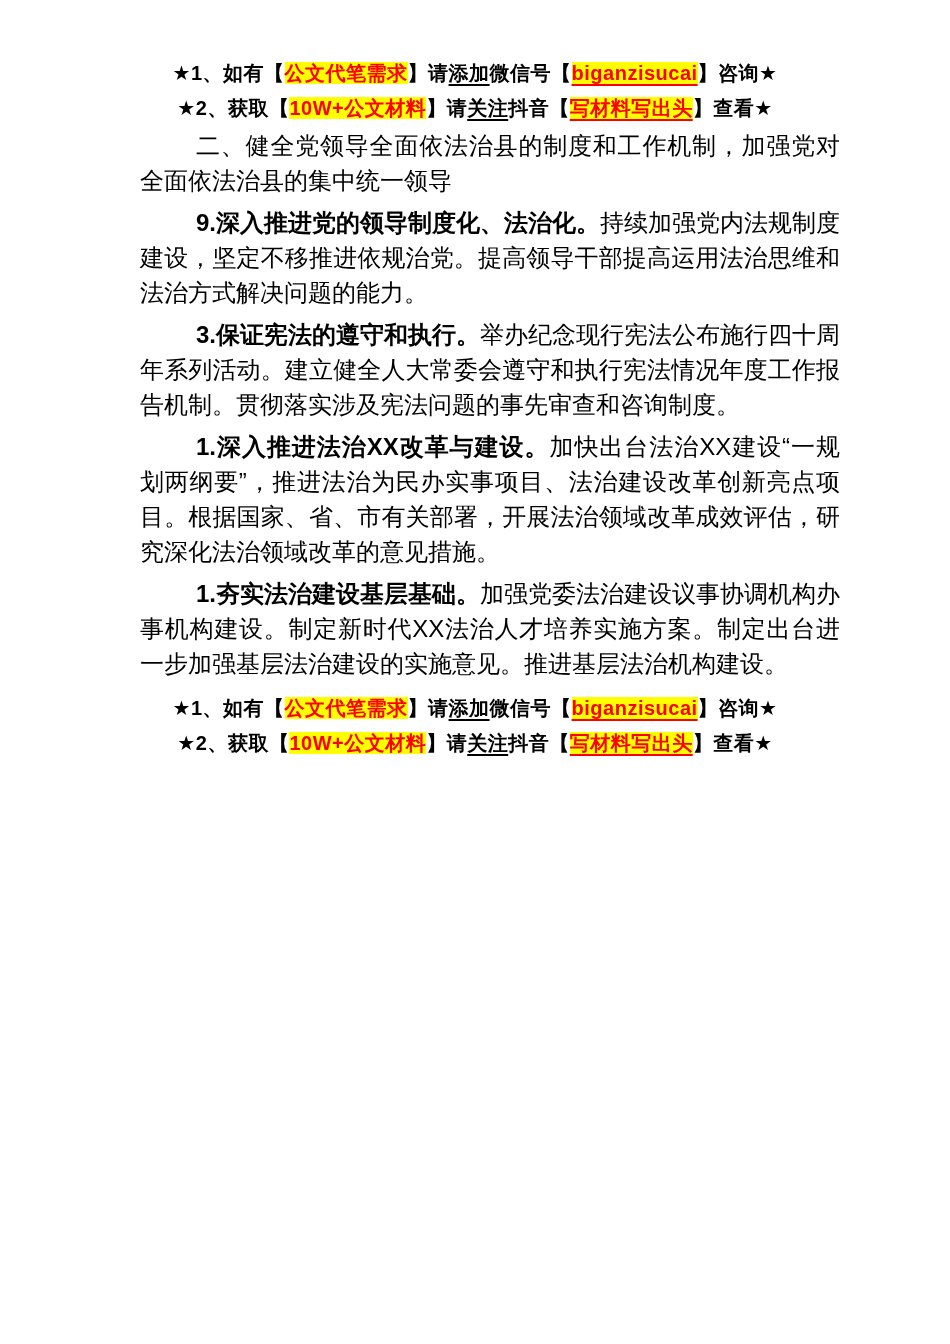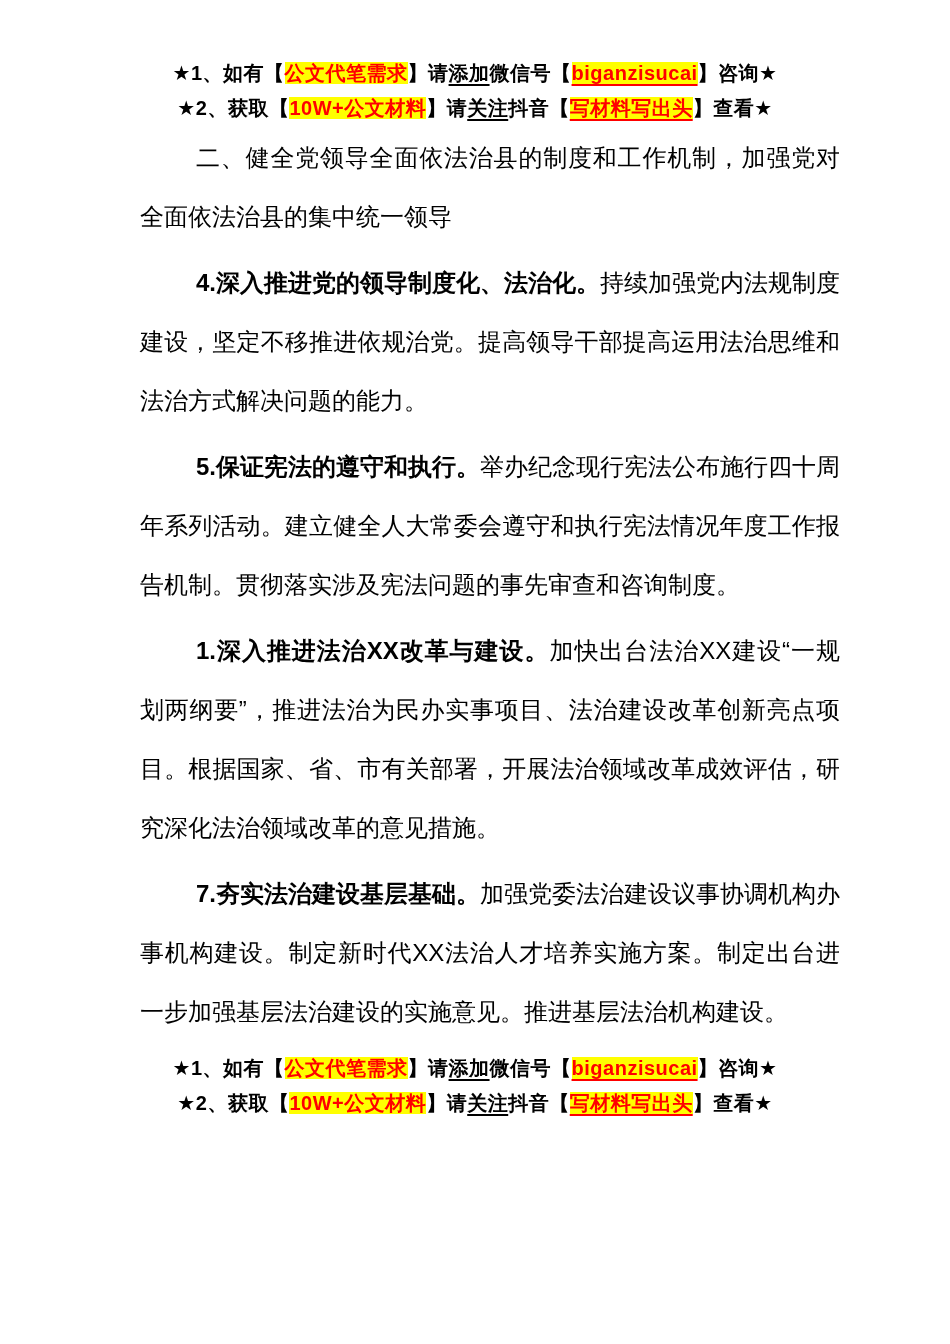--- a/index.html
+++ b/index.html
@@ -28,21 +28,21 @@
   .notice .ul{
     text-decoration:underline;
     text-decoration-thickness:2px;
     text-underline-offset:4px;
   }
   .content{
     margin:2px 110px 0 140px; 
   }
   .para{
     font-size:24px;
-    line-height:59px;
+    line-height:35px;
     text-align:justify;
     text-indent:56px;
     margin:0 0 7px 0;
     font-weight:400;
   }
   .para .lead{
     font-weight:700;
   }
   .footer-gap{
     margin-top:10px;
@@ -59,27 +59,27 @@
     </div>
     <div>
       <span>★2、获取【</span><span class="hl">10W+公文材料</span><span>】请</span><span class="ul">关注</span><span>抖音【</span><span class="hl ul">写材料写出头</span><span>】查看★</span>
     </div>
   </div>
 
   <div class="content">
 
     <p class="para"><span>二、健全党领导全面依法治县的制度和工作机制，加强党对全面依法治县的集中统一领导</span></p>
 
-    <p class="para"><span class="lead">4.深入推进党的领导制度化、法治化。</span><span>持续加强党内法规制度建设，坚定不移推进依规治党。提高领导干部提高运用法治思维和法治方式解决问题的能力。</span></p>
+    <p class="para"><span class="lead">9.深入推进党的领导制度化、法治化。</span><span>持续加强党内法规制度建设，坚定不移推进依规治党。提高领导干部提高运用法治思维和法治方式解决问题的能力。</span></p>
 
-    <p class="para"><span class="lead">5.保证宪法的遵守和执行。</span><span>举办纪念现行宪法公布施行四十周年系列活动。建立健全人大常委会遵守和执行宪法情况年度工作报告机制。贯彻落实涉及宪法问题的事先审查和咨询制度。</span></p>
+    <p class="para"><span class="lead">3.保证宪法的遵守和执行。</span><span>举办纪念现行宪法公布施行四十周年系列活动。建立健全人大常委会遵守和执行宪法情况年度工作报告机制。贯彻落实涉及宪法问题的事先审查和咨询制度。</span></p>
 
     <p class="para"><span class="lead">1.深入推进法治XX改革与建设。</span><span>加快出台法治XX建设“一规划两纲要”，推进法治为民办实事项目、法治建设改革创新亮点项目。根据国家、省、市有关部署，开展法治领域改革成效评估，研究深化法治领域改革的意见措施。</span></p>
 
-    <p class="para"><span class="lead">7.夯实法治建设基层基础。</span><span>加强党委法治建设议事协调机构办事机构建设。制定新时代XX法治人才培养实施方案。制定出台进一步加强基层法治建设的实施意见。推进基层法治机构建设。</span></p>
+    <p class="para"><span class="lead">1.夯实法治建设基层基础。</span><span>加强党委法治建设议事协调机构办事机构建设。制定新时代XX法治人才培养实施方案。制定出台进一步加强基层法治建设的实施意见。推进基层法治机构建设。</span></p>
 
 
   </div>
 
   <div class="notice footer-gap">
     <div>
       <span>★1、如有【</span><span class="hl">公文代笔需求</span><span>】请</span><span class="ul">添加</span><span>微信号【</span><span class="hl ul">biganzisucai</span><span>】咨询★</span>
     </div>
     <div>
       <span>★2、获取【</span><span class="hl">10W+公文材料</span><span>】请</span><span class="ul">关注</span><span>抖音【</span><span class="hl ul">写材料写出头</span><span>】查看★</span>

